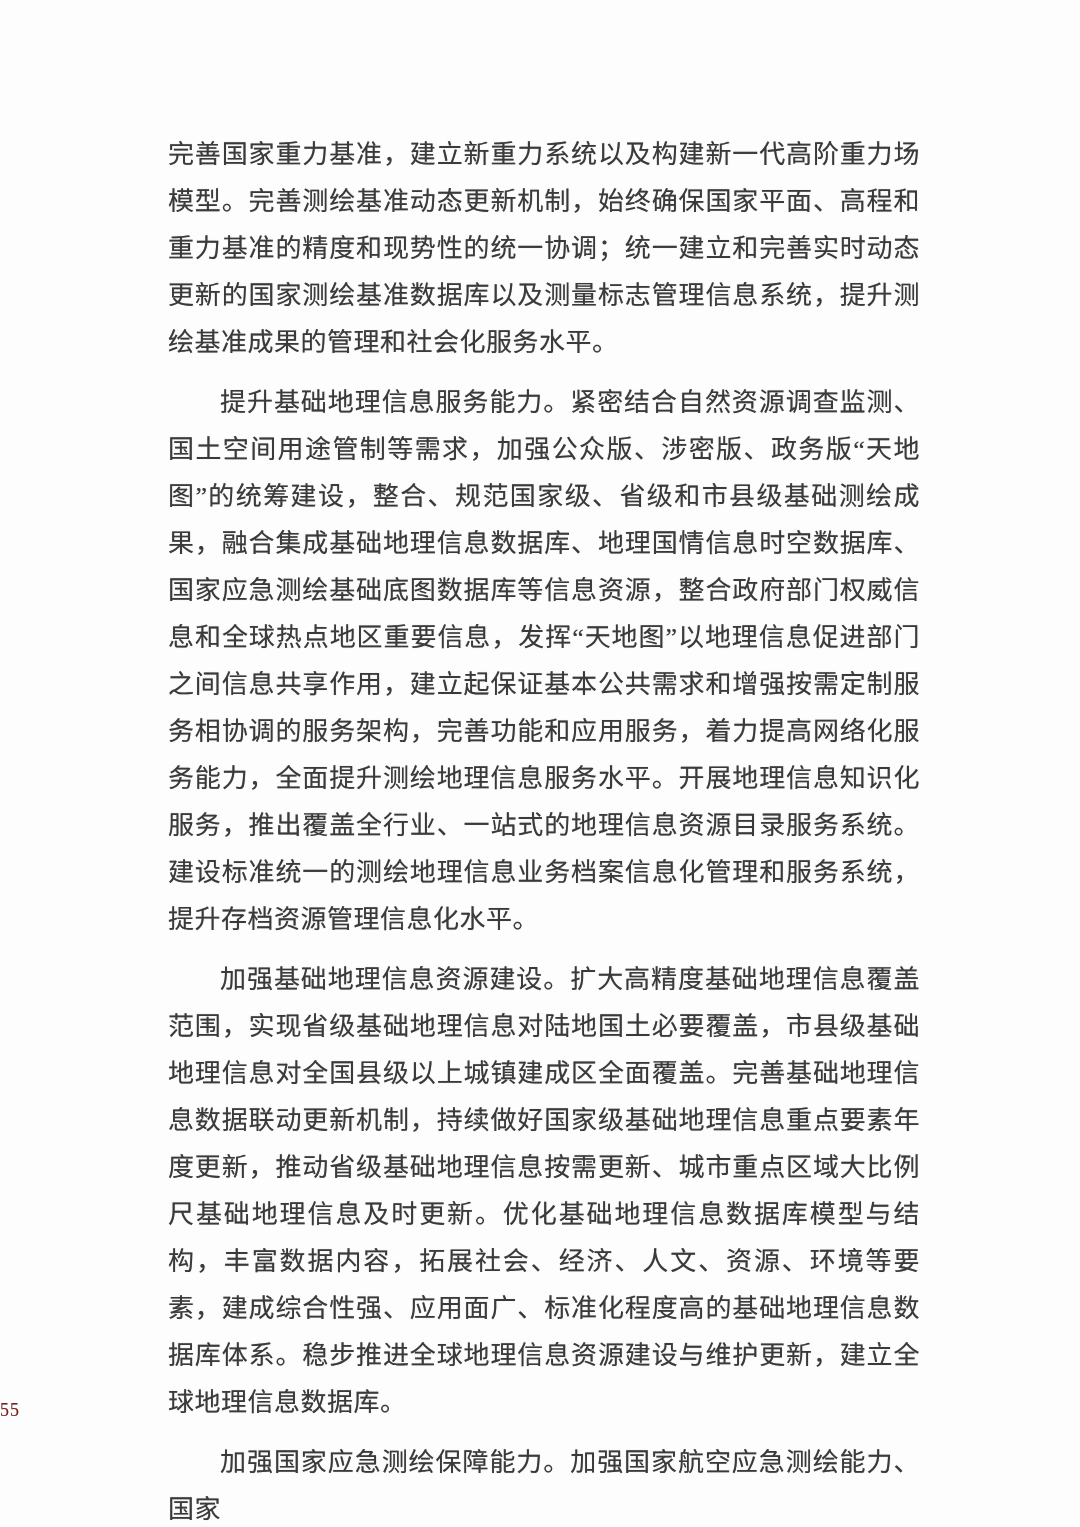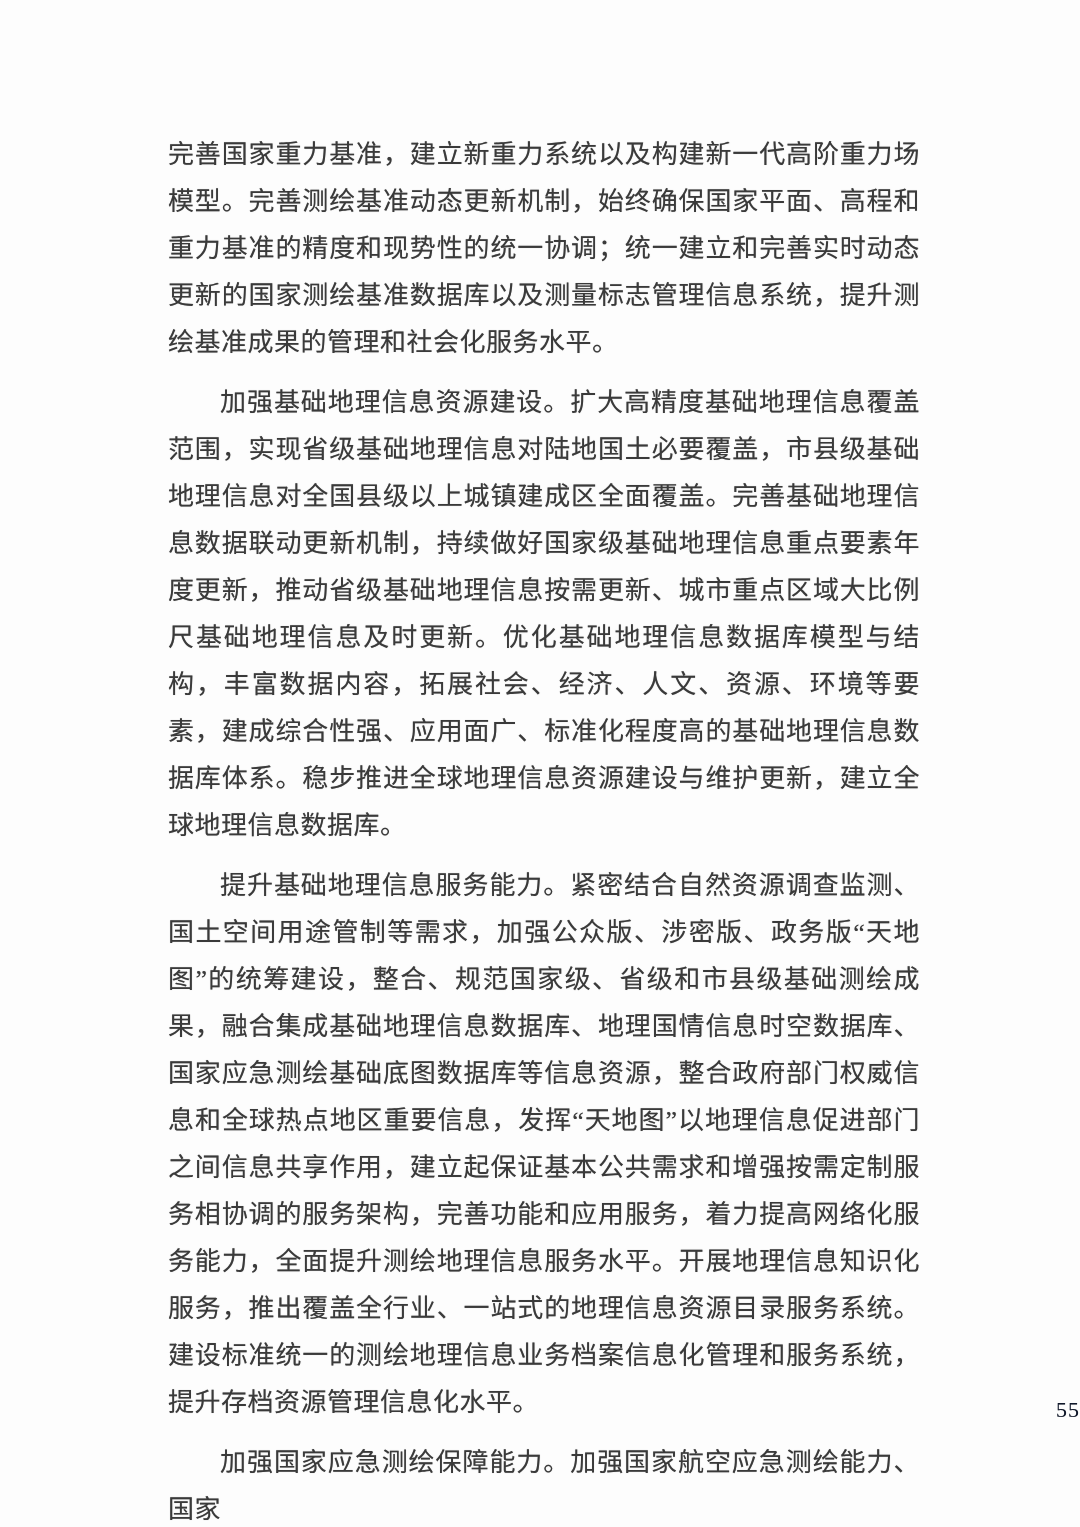--- a/index.html
+++ b/index.html
@@ -33,33 +33,33 @@
     text-shadow: 0 0 0.7px rgba(70, 70, 70, 0.55);
   }
   .para.indent {
     text-indent: 2em;
   }
   .page-number {
     position: absolute;
     top: 1395px;
     left: 0;
     right: 0;
-    text-align: right;
-    font-size: 22px;
+    text-align: left;
+    font-size: 18px;
     line-height: 30px;
     letter-spacing: 1px;
-    color: #0f172a;
+    color: #7f1d1d;
     text-shadow: 0 0 0.6px rgba(70, 70, 70, 0.5);
   }
 </style>
 </head>
 <body>
 
 <div class="page">
   <main class="content">
     <p class="para">完善国家重力基准，建立新重力系统以及构建新一代高阶重力场模型。完善测绘基准动态更新机制，始终确保国家平面、高程和重力基准的精度和现势性的统一协调；统一建立和完善实时动态更新的国家测绘基准数据库以及测量标志管理信息系统，提升测绘基准成果的管理和社会化服务水平。</p>
+    <p class="para indent">提升基础地理信息服务能力。紧密结合自然资源调查监测、国土空间用途管制等需求，加强公众版、涉密版、政务版“天地图”的统筹建设，整合、规范国家级、省级和市县级基础测绘成果，融合集成基础地理信息数据库、地理国情信息时空数据库、国家应急测绘基础底图数据库等信息资源，整合政府部门权威信息和全球热点地区重要信息，发挥“天地图”以地理信息促进部门之间信息共享作用，建立起保证基本公共需求和增强按需定制服务相协调的服务架构，完善功能和应用服务，着力提高网络化服务能力，全面提升测绘地理信息服务水平。开展地理信息知识化服务，推出覆盖全行业、一站式的地理信息资源目录服务系统。建设标准统一的测绘地理信息业务档案信息化管理和服务系统，提升存档资源管理信息化水平。</p>
     <p class="para indent">加强基础地理信息资源建设。扩大高精度基础地理信息覆盖范围，实现省级基础地理信息对陆地国土必要覆盖，市县级基础地理信息对全国县级以上城镇建成区全面覆盖。完善基础地理信息数据联动更新机制，持续做好国家级基础地理信息重点要素年度更新，推动省级基础地理信息按需更新、城市重点区域大比例尺基础地理信息及时更新。优化基础地理信息数据库模型与结构，丰富数据内容，拓展社会、经济、人文、资源、环境等要素，建成综合性强、应用面广、标准化程度高的基础地理信息数据库体系。稳步推进全球地理信息资源建设与维护更新，建立全球地理信息数据库。</p>
-    <p class="para indent">提升基础地理信息服务能力。紧密结合自然资源调查监测、国土空间用途管制等需求，加强公众版、涉密版、政务版“天地图”的统筹建设，整合、规范国家级、省级和市县级基础测绘成果，融合集成基础地理信息数据库、地理国情信息时空数据库、国家应急测绘基础底图数据库等信息资源，整合政府部门权威信息和全球热点地区重要信息，发挥“天地图”以地理信息促进部门之间信息共享作用，建立起保证基本公共需求和增强按需定制服务相协调的服务架构，完善功能和应用服务，着力提高网络化服务能力，全面提升测绘地理信息服务水平。开展地理信息知识化服务，推出覆盖全行业、一站式的地理信息资源目录服务系统。建设标准统一的测绘地理信息业务档案信息化管理和服务系统，提升存档资源管理信息化水平。</p>
     <p class="para indent">加强国家应急测绘保障能力。加强国家航空应急测绘能力、国家</p>
   </main>
 
   <footer class="page-number">55</footer>
 </div>
 
 </body></html>

